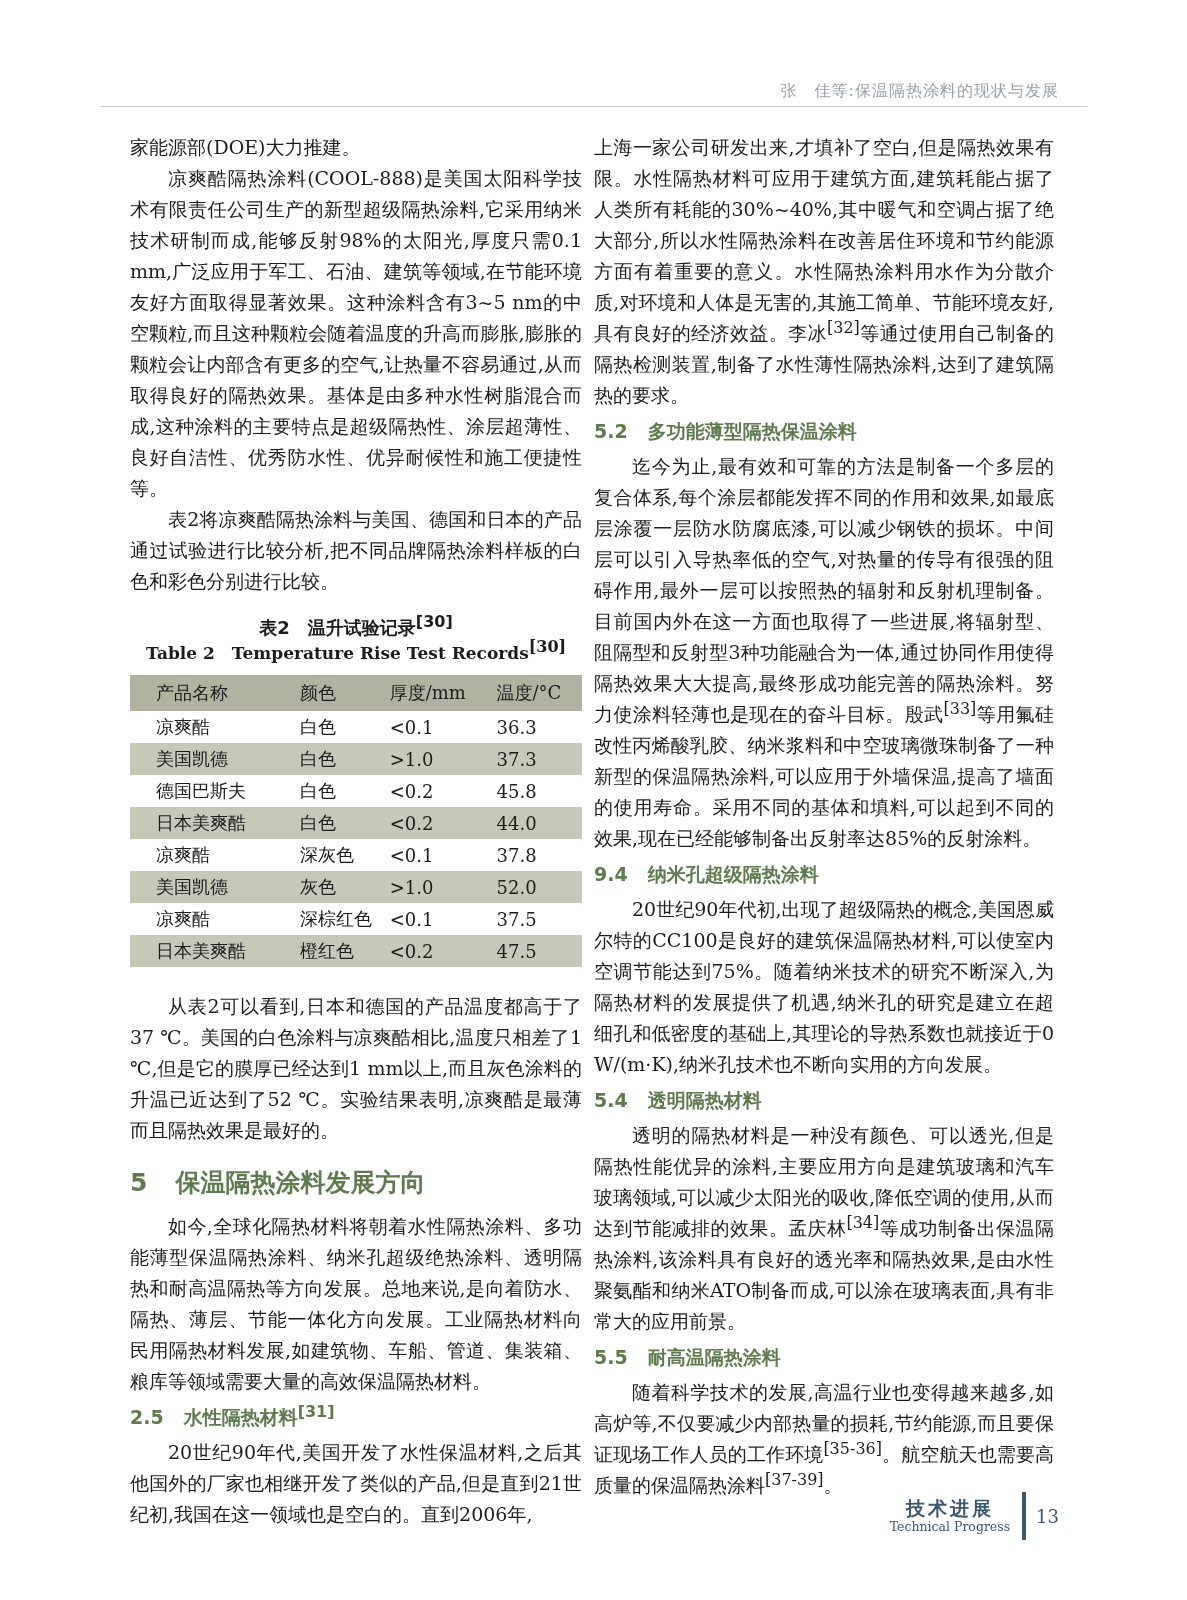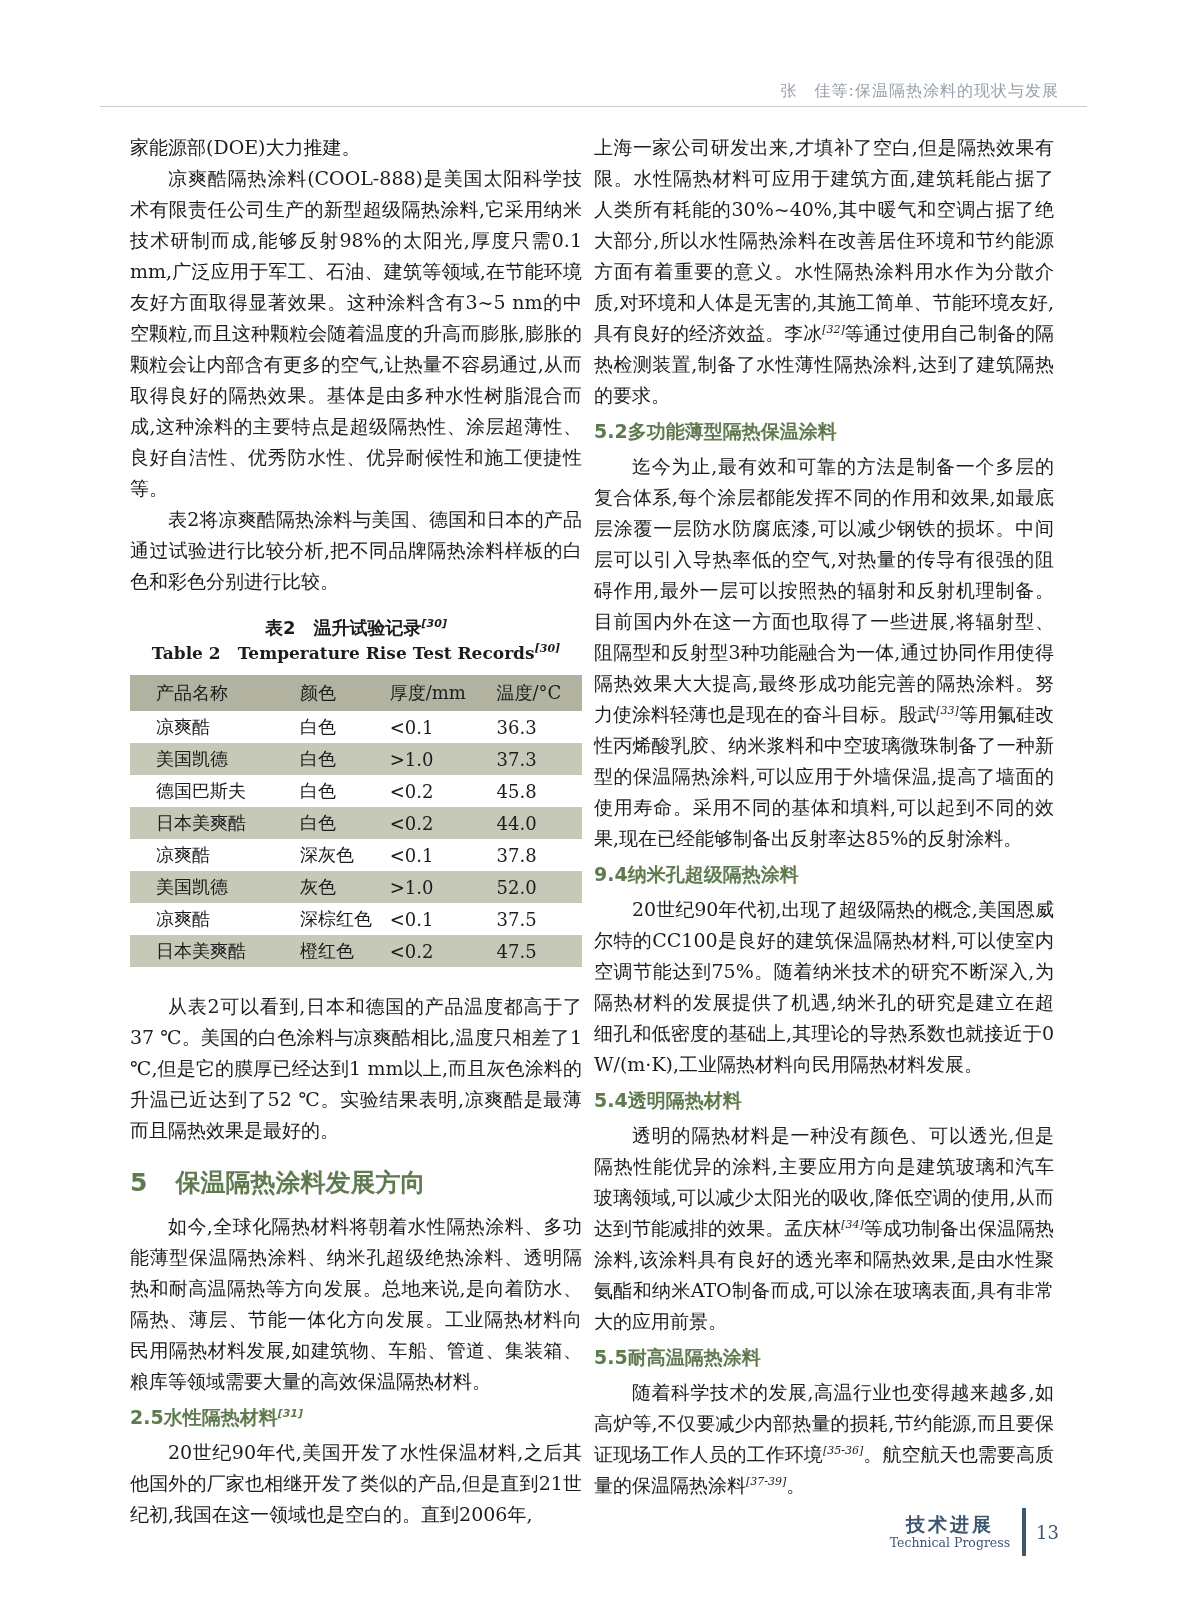--- a/index.html
+++ b/index.html
@@ -22,51 +22,51 @@
     position:absolute;top:81px;right:128px;
     font-family:"DejaVu Sans","Liberation Sans",sans-serif;
     font-size:16px;color:var(--running-gray);letter-spacing:1px;
   }
   .head-rule{position:absolute;top:106px;left:100px;right:100px;height:1px;background:var(--rule-gray);}
   .columns{position:absolute;top:132px;left:130px;right:128px;display:flex;gap:12px;}
   .col{width:452px;}
   .col-right{width:460px;}
   .para{margin:0;font-size:19px;line-height:31px;text-align:justify;}
   .para.indent{text-indent:2em;}
-  sup{font-size:11px;line-height:0;vertical-align:super;font-style:italic;}
+  sup{font-size:16px;line-height:0;vertical-align:super;}
   .h1{
     margin:20px 0 12px;
     font-family:"DejaVu Sans","Liberation Sans",sans-serif;
     font-size:25px;font-weight:bold;color:var(--accent-green);
   }
   .h1 .h-num{margin-right:28px;}
   .h2{
     margin:5px 0 4px;
     font-family:"DejaVu Sans","Liberation Sans",sans-serif;
     font-size:19px;font-weight:bold;color:var(--accent-green);line-height:31px;
   }
-  .h2 .h-num{}
+  .h2 .h-num{margin-right:20px;}
   .tbl-block{margin:18px 0 24px;}
   .tbl-cap-zh{
     text-align:center;font-family:"DejaVu Sans","Liberation Sans",sans-serif;
     font-weight:bold;font-size:18px;line-height:26px;
   }
   .tbl-cap-en{text-align:center;font-weight:bold;font-size:17px;line-height:24px;margin-bottom:10px;}
   table.data{width:100%;border-collapse:collapse;font-size:18px;table-layout:fixed;}
   table.data th{
     background:var(--table-head-bg);font-weight:normal;height:36px;
     text-align:left;padding:0;
   }
   table.data td{height:32px;padding:0;text-align:left;}
   table.data tbody tr:nth-child(even){background:var(--table-alt-bg);}
   table.data th:nth-child(1),table.data td:nth-child(1){width:34%;padding-left:26px;}
   table.data th:nth-child(2),table.data td:nth-child(2){width:21%;}
   table.data th:nth-child(3),table.data td:nth-child(3){width:25%;}
   table.data th:nth-child(4),table.data td:nth-child(4){width:20%;}
-  .footer{position:absolute;right:128px;bottom:44px;display:flex;align-items:center;}
+  .footer{position:absolute;right:128px;bottom:60px;display:flex;align-items:center;}
   .footer-section{text-align:center;}
   .footer-zh{
     font-family:"DejaVu Sans","Liberation Sans",sans-serif;
     font-weight:bold;font-size:19px;color:var(--footer-blue);letter-spacing:3px;line-height:22px;
   }
   .footer-en{font-size:12.5px;color:var(--footer-blue);line-height:16px;}
   .footer-bar{width:4px;height:48px;background:var(--footer-blue);margin:0 10px 0 12px;}
   .footer-page{font-size:18px;color:var(--footer-blue);}
 </style>
 </head>
@@ -151,21 +151,21 @@
         <div class="h1"><span class="h-num">5</span><span>保温隔热涂料发展方向</span></div>
         <p class="para indent">如今,全球化隔热材料将朝着水性隔热涂料、多功能薄型保温隔热涂料、纳米孔超级绝热涂料、透明隔热和耐高温隔热等方向发展。总地来说,是向着防水、隔热、薄层、节能一体化方向发展。工业隔热材料向民用隔热材料发展,如建筑物、车船、管道、集装箱、粮库等领域需要大量的高效保温隔热材料。</p>
         <div class="h2"><span class="h-num">2.5</span><span>水性隔热材料<sup>[31]</sup></span></div>
         <p class="para indent">20世纪90年代,美国开发了水性保温材料,之后其他国外的厂家也相继开发了类似的产品,但是直到21世纪初,我国在这一领域也是空白的。直到2006年,</p>
       </div>
     <div class="col col-right" id="col-right">
         <p class="para">上海一家公司研发出来,才填补了空白,但是隔热效果有限。水性隔热材料可应用于建筑方面,建筑耗能占据了人类所有耗能的30%~40%,其中暖气和空调占据了绝大部分,所以水性隔热涂料在改善居住环境和节约能源方面有着重要的意义。水性隔热涂料用水作为分散介质,对环境和人体是无害的,其施工简单、节能环境友好,具有良好的经济效益。李冰<sup>[32]</sup>等通过使用自己制备的隔热检测装置,制备了水性薄性隔热涂料,达到了建筑隔热的要求。</p>
         <div class="h2"><span class="h-num">5.2</span><span>多功能薄型隔热保温涂料</span></div>
         <p class="para indent">迄今为止,最有效和可靠的方法是制备一个多层的复合体系,每个涂层都能发挥不同的作用和效果,如最底层涂覆一层防水防腐底漆,可以减少钢铁的损坏。中间层可以引入导热率低的空气,对热量的传导有很强的阻碍作用,最外一层可以按照热的辐射和反射机理制备。目前国内外在这一方面也取得了一些进展,将辐射型、阻隔型和反射型3种功能融合为一体,通过协同作用使得隔热效果大大提高,最终形成功能完善的隔热涂料。努力使涂料轻薄也是现在的奋斗目标。殷武<sup>[33]</sup>等用氟硅改性丙烯酸乳胶、纳米浆料和中空玻璃微珠制备了一种新型的保温隔热涂料,可以应用于外墙保温,提高了墙面的使用寿命。采用不同的基体和填料,可以起到不同的效果,现在已经能够制备出反射率达85%的反射涂料。</p>
         <div class="h2"><span class="h-num">9.4</span><span>纳米孔超级隔热涂料</span></div>
-        <p class="para indent">20世纪90年代初,出现了超级隔热的概念,美国恩威尔特的CC100是良好的建筑保温隔热材料,可以使室内空调节能达到75%。随着纳米技术的研究不断深入,为隔热材料的发展提供了机遇,纳米孔的研究是建立在超细孔和低密度的基础上,其理论的导热系数也就接近于0 W/(m·K),工业隔热材料向民用隔热材料发展。</p>
+        <p class="para indent">20世纪90年代初,出现了超级隔热的概念,美国恩威尔特的CC100是良好的建筑保温隔热材料,可以使室内空调节能达到75%。随着纳米技术的研究不断深入,为隔热材料的发展提供了机遇,纳米孔的研究是建立在超细孔和低密度的基础上,其理论的导热系数也就接近于0 W/(m·K),纳米孔技术也不断向实用的方向发展。</p>
         <div class="h2"><span class="h-num">5.4</span><span>透明隔热材料</span></div>
         <p class="para indent">透明的隔热材料是一种没有颜色、可以透光,但是隔热性能优异的涂料,主要应用方向是建筑玻璃和汽车玻璃领域,可以减少太阳光的吸收,降低空调的使用,从而达到节能减排的效果。孟庆林<sup>[34]</sup>等成功制备出保温隔热涂料,该涂料具有良好的透光率和隔热效果,是由水性聚氨酯和纳米ATO制备而成,可以涂在玻璃表面,具有非常大的应用前景。</p>
         <div class="h2"><span class="h-num">5.5</span><span>耐高温隔热涂料</span></div>
         <p class="para indent">随着科学技术的发展,高温行业也变得越来越多,如高炉等,不仅要减少内部热量的损耗,节约能源,而且要保证现场工作人员的工作环境<sup>[35-36]</sup>。航空航天也需要高质量的保温隔热涂料<sup>[37-39]</sup>。</p>
       </div>
   </div>
 
   <div class="footer">
     <div class="footer-section">
       <div class="footer-zh">技术进展</div>

